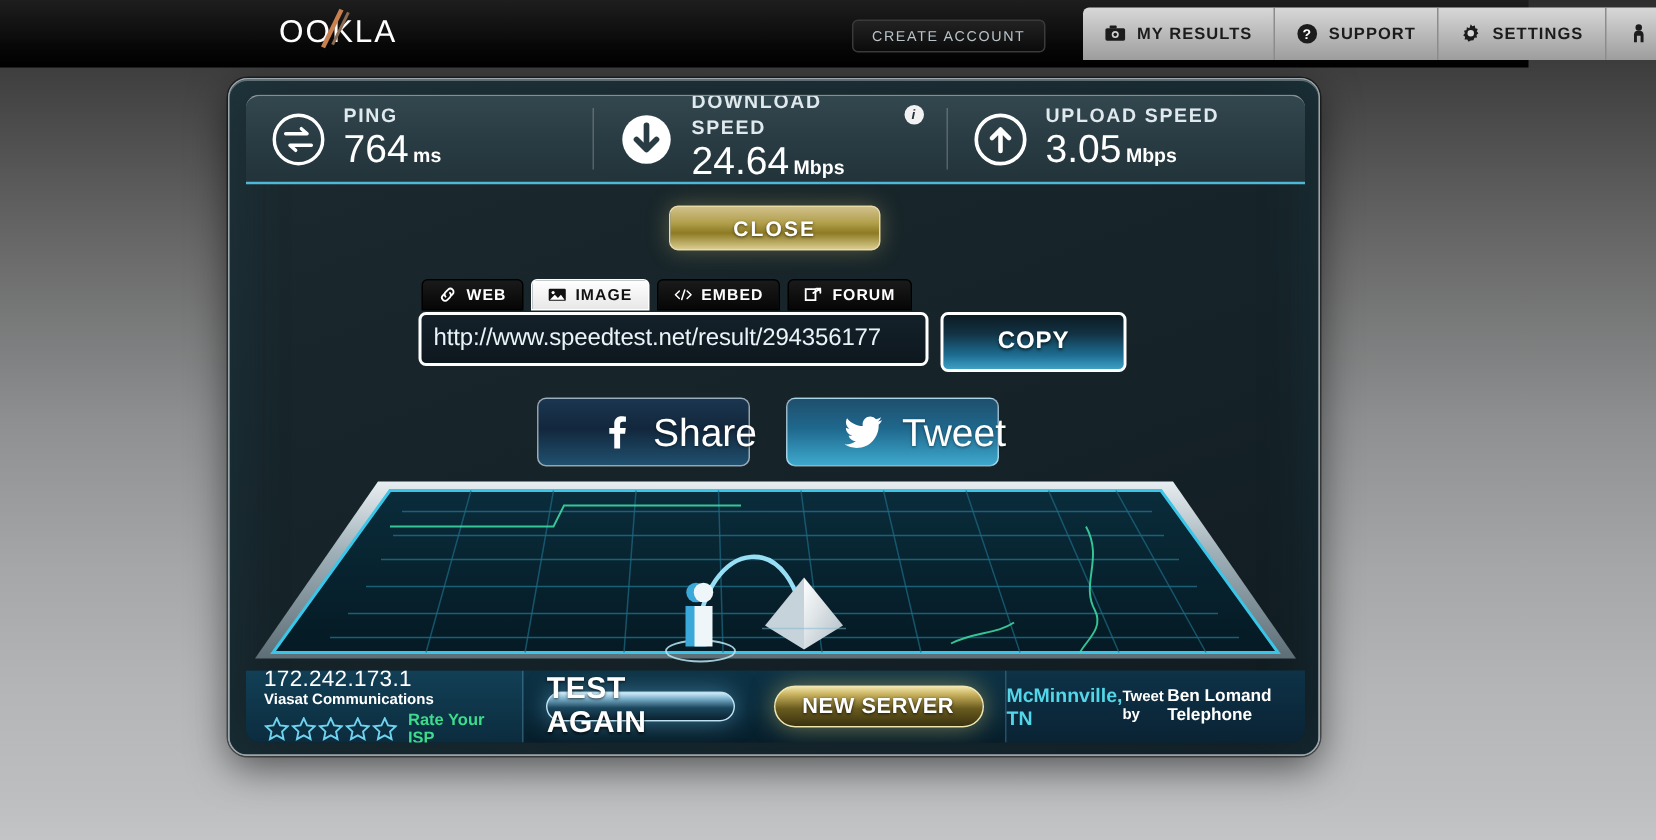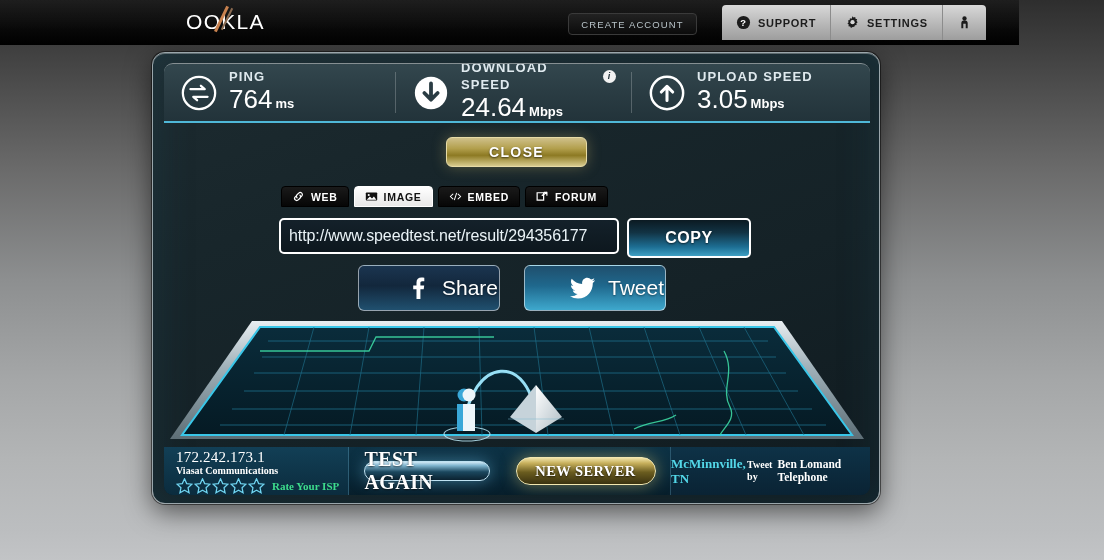--- a/index.html
+++ b/index.html
@@ -163,21 +163,21 @@
     color: #fff; border: 1px solid #000;
     cursor: pointer; white-space: nowrap;
   }
   .stab.active {
     background: linear-gradient(to bottom, #ffffff, #e8e8e8);
     color: #111; border: 1px solid #fff;
   }
   .stab-ico { width: 13px; height: 11px; flex:0 0 auto; }
 
   
-  .url-row { position: absolute; left: 126px; top: 165px; display: flex; align-items: flex-start; gap: 8px; }
+  .url-row { position: absolute; left: 126px; top: 155px; display: flex; align-items: flex-start; gap: 8px; }
   .url-box {
     width: 340px; height: 36px;
     background: linear-gradient(to bottom, #14212a, #0d171e);
     border: 2px solid #fff; border-radius: 5px;
     display: flex; align-items: center; padding: 0 8px;
     overflow: hidden;
   }
   .url-text {
     color: #eaf3f7; font-size: 16px; white-space: nowrap;
     letter-spacing: -.1px;
@@ -190,21 +190,21 @@
     display: flex; align-items: center; justify-content: center;
     text-shadow: 0 1px 2px rgba(0,0,0,.6);
     cursor: pointer;
   }
 
   
   .social { position: absolute; left: 205px; top: 212px; display: flex; gap: 24px; }
   .soc-btn {
     width: 142px; height: 46px; border-radius: 6px;
     display: flex; align-items: center; justify-content: center; gap: 12px;
-    color: #fff; font-size: 21px;
+    color: #fff; font-size: 26px;
     border: 1px solid rgba(255,255,255,.55);
     cursor: pointer;
     text-shadow: 0 1px 2px rgba(0,0,0,.45);
     padding-left: 44px;
   }
   .soc-fb { background: linear-gradient(to bottom, #1b3550 0%, #12273c 45%, #20506f 100%); }
   .soc-tw { background: linear-gradient(to bottom, #1f4f6d 0%, #1f688d 45%, #3ea8cd 100%); }
   .soc-ico { width: 26px; height: 24px; flex:0 0 auto; }
 
   
@@ -215,21 +215,20 @@
   .map svg { display:block; }
 
   
   .bottombar {
     position: absolute; left: 11px; bottom: 8px;
     width: 706px; height: 48px;
     background: linear-gradient(to bottom, #0d3245 0%, #0a2b3c 50%, #071e2b 100%);
     border-radius: 0 0 9px 9px;
     display: flex; 
     overflow: hidden;
-    font-family: Liberation Serif, serif;
   }
   .isp-box {
     width: 185px; height: 48px; padding: 4px 8px 4px 12px;
     display: flex; flex-direction: column; justify-content: center;
     position: relative;
     background: linear-gradient(to bottom, #123f56, #0b2c3e);
     border-right: 1px solid rgba(120,190,220,.3);
   }
   .ip { color: #fff; font-size: 15px; line-height: 16px; letter-spacing: .2px; }
   .isp-name { color: #fff; font-size: 10px; font-weight: bold; line-height: 12px; }
@@ -279,20 +278,29 @@
 
   <div class="logo">
     <span class="logo-ookla">OOKLA</span>
     <span class="logo-slash"></span>
     <span class="logo-slash2"></span>
   </div>
 
   <div class="create-account">CREATE ACCOUNT</div>
 
   <div class="navtabs">
+    <div class="navtab">
+      <svg class="nav-icon" viewBox="0 0 16 16">
+        <rect x="1" y="4" width="14" height="9" rx="1.2" fill="#1c1c1c"></rect>
+        <rect x="4" y="2.2" width="5" height="2" rx=".6" fill="#1c1c1c"></rect>
+        <circle cx="8" cy="8.6" r="2.5" fill="#d0d0d0"></circle>
+        <circle cx="8" cy="8.6" r="1.3" fill="#1c1c1c"></circle>
+      </svg>
+      <span>MY RESULTS</span>
+    </div>
     <div class="navtab">
       <svg class="nav-icon" viewBox="0 0 16 16">
         <circle cx="8" cy="8" r="7" fill="#1c1c1c"></circle>
         <text x="8" y="12" font-size="10" font-weight="bold" fill="#fff" text-anchor="middle" font-family="Liberation Sans">?</text>
       </svg>
       <span>SUPPORT</span>
     </div>
     <div class="navtab">
       <svg class="nav-icon" viewBox="0 0 16 16">
         <path d="M8 1.2l1.1 1.5 1.8-.5.3 1.85 1.8.5-.75 1.7 1.2 1.45-1.4 1.25.45 1.8-1.85.15-.75 1.7L8 12.8l-1.6.95-.9-1.6-1.85-.1.35-1.85L2.6 9l1.25-1.35L3.2 5.9l1.8-.6.25-1.85 1.8.55z" fill="#1c1c1c"></path>

